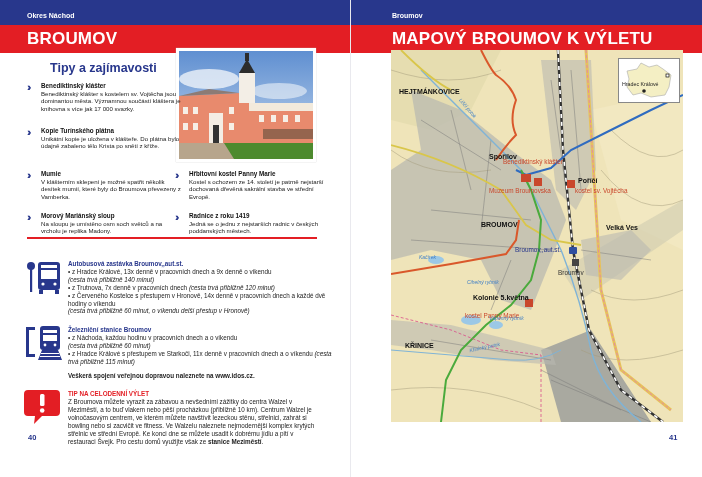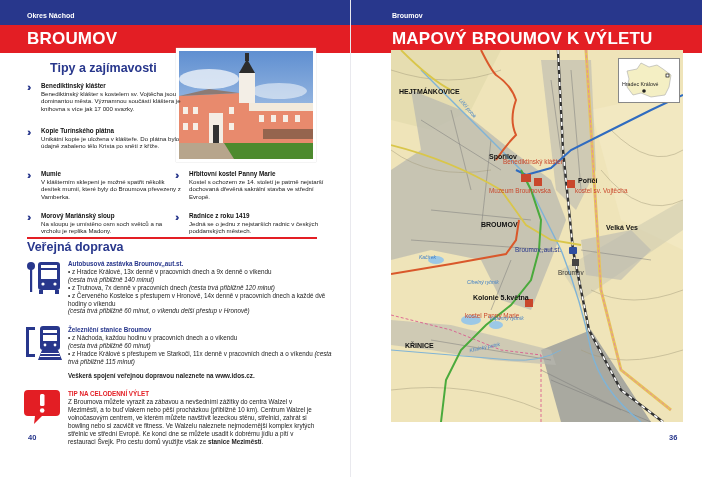--- a/index.html
+++ b/index.html
@@ -129,21 +129,20 @@
     <span class="txt" style="width:140px;">Na sloupu je umístěno osm soch světců a na vrcholu je replika Madony.</span>
   </div>
   <div class="tip" style="left:175px; top:212px;">
     <span class="chev">››</span>
     <span class="ttl">Radnice z roku 1419</span>
     <span class="txt" style="width:140px;">Jedná se o jednu z nejstarších radnic v českých poddanských městech.</span>
   </div>
 
   <div class="red-rule" style="left:27px; top:237px; width:290px;"></div>
 
-  <div class="h2" style="left:27px; top:240px;">Veřejná doprava</div>
 
   <svg class="transport-icon" style="left:26px; top:260px;" width="38" height="36" viewBox="0 0 38 36">
     <circle cx="5" cy="6" r="4" fill="#28378c"></circle>
     <rect x="4" y="6" width="2.2" height="26" fill="#28378c"></rect>
     <rect x="12" y="2" width="22" height="28" rx="3" fill="#28378c"></rect>
     <rect x="15" y="5" width="16" height="3" fill="#fff"></rect>
     <rect x="15" y="10" width="16" height="9" fill="#fff"></rect>
     <circle cx="17" cy="24" r="1.6" fill="#fff"></circle>
     <circle cx="29" cy="24" r="1.6" fill="#fff"></circle>
     <rect x="13" y="30" width="4" height="4" fill="#28378c"></rect>
@@ -301,14 +300,14 @@
       <svg width="60" height="43" viewBox="0 0 60 43">
         <path d="M8 12 L18 10 L22 4 L30 8 L38 6 L44 10 L52 16 L50 28 L46 36 L32 38 L22 34 L14 36 L8 28 L10 20 Z" fill="#f4efc4" stroke="#aaa" stroke-width="0.6"></path>
         <circle cx="25" cy="32" r="1.8" fill="#222"></circle>
         <rect x="47" y="15" width="3" height="3" fill="#fff" stroke="#111" stroke-width="0.7"></rect>
       </svg>
       <div class="inset-label">Hradec Králové</div>
     </div>
 
   </div>
 
-  <div class="page-num" style="left:318px;">36</div>
+  <div class="page-num" style="left:318px;">41</div>
 </div>
 
 </body></html>

